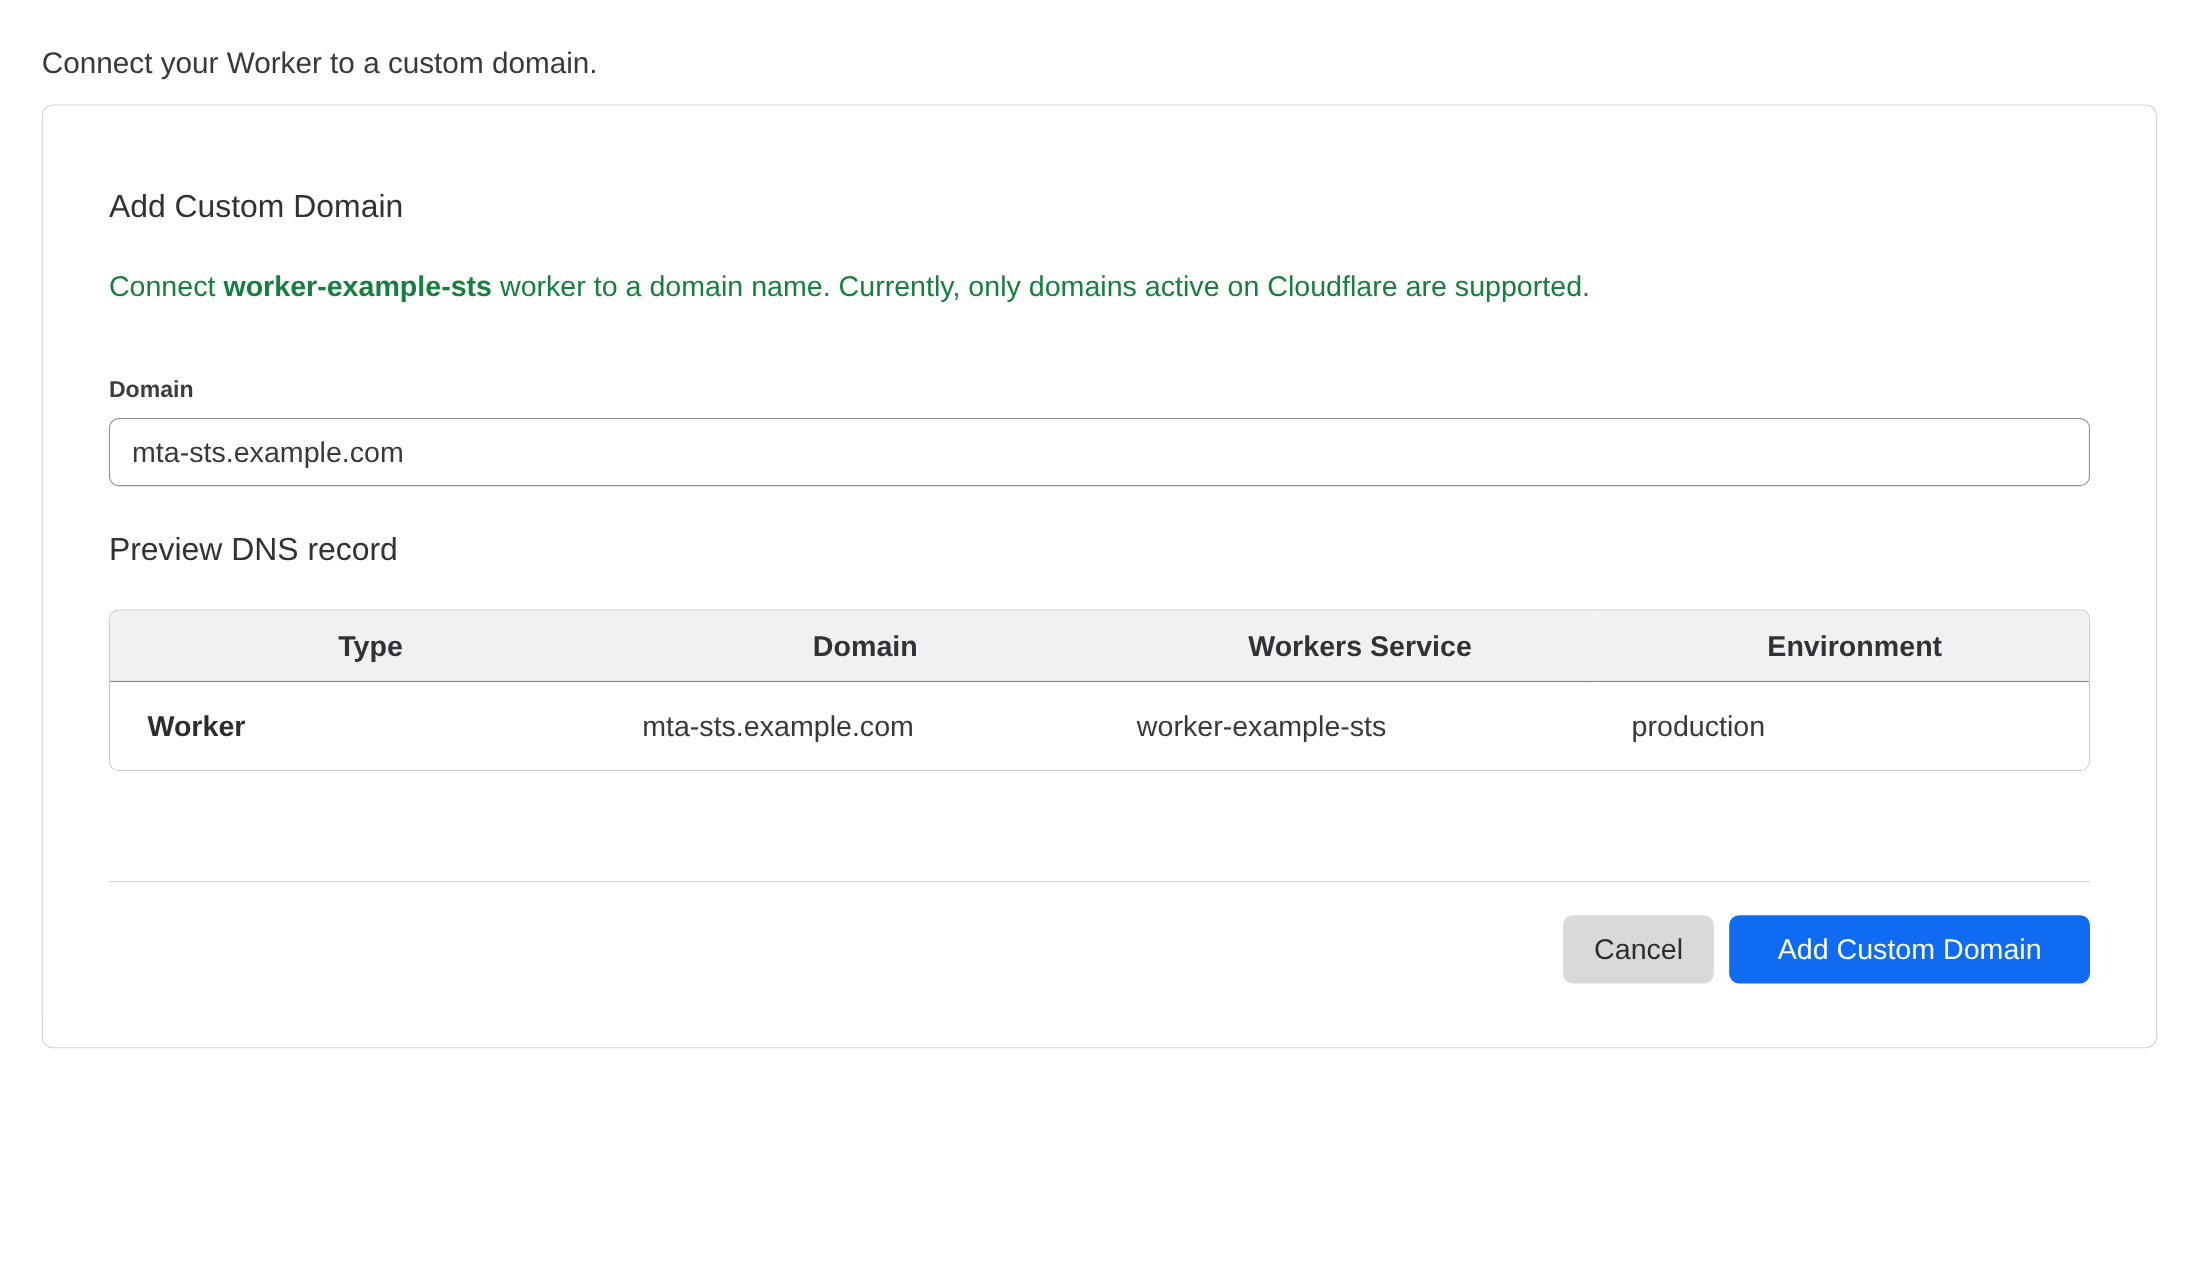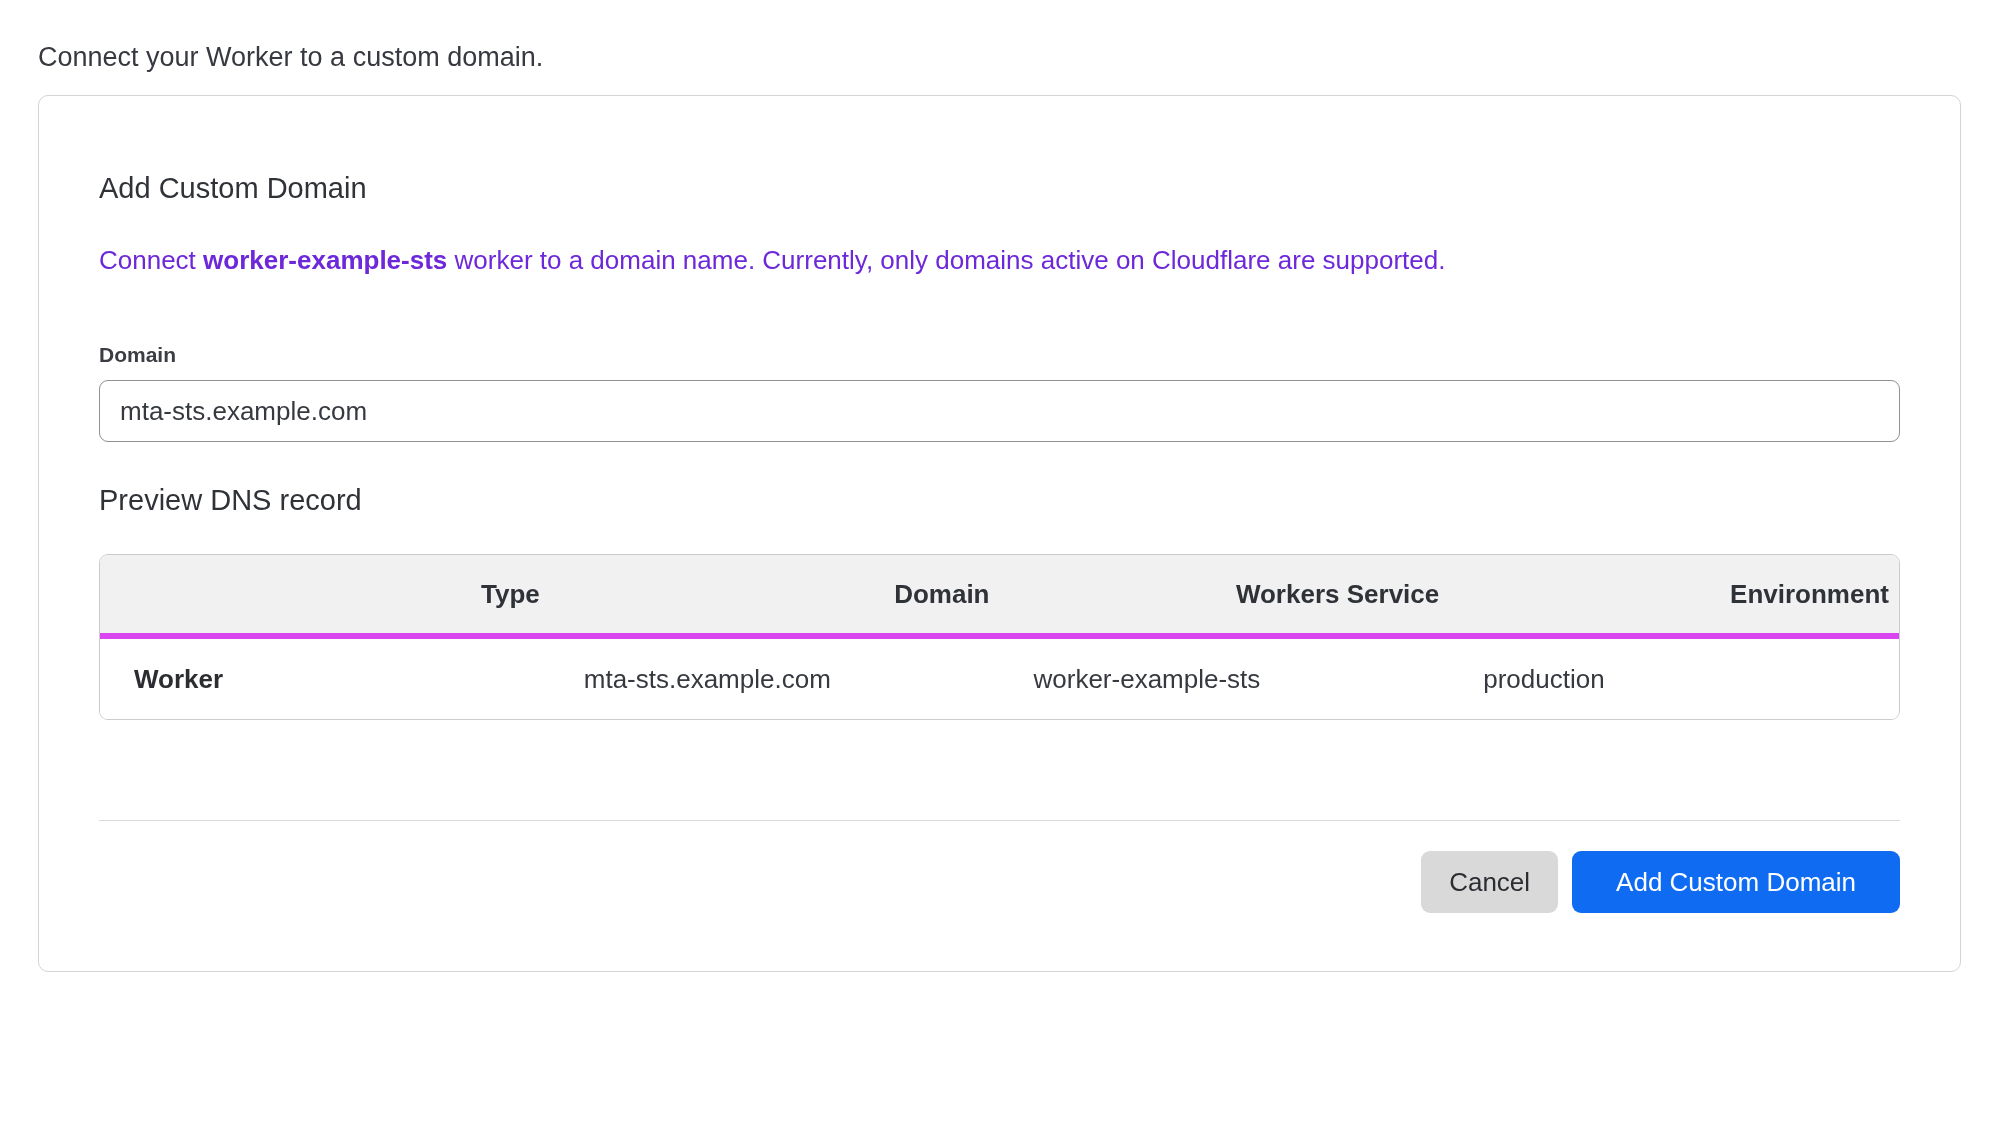--- a/index.html
+++ b/index.html
@@ -82,21 +82,21 @@
     margin: 0;
     font-size: 29px;
     font-weight: 400;
     color: #2f3237;
     line-height: 36px;
   }
   .intro-text {
     margin: 36px 0 0 0;
     font-size: 26px;
     line-height: 36px;
-    color: #6d28d9;
+    color: #15803d;
   }
   .intro-text strong { font-weight: 700; }
 
   .field-label {
     margin-top: 64px;
     font-size: 21px;
     font-weight: 700;
     color: #3b3d42;
     line-height: 26px;
   }
@@ -130,34 +130,34 @@
     width: 100%;
     border-collapse: separate;
     border-spacing: 0;
     table-layout: fixed;
     border: 1px solid #c9cbcd;
     border-radius: 9px;
     overflow: hidden;
   }
   .dns-table th {
     background: #f1f1f2;
-    height: 78px;
-    text-align: right;
+    height: 64px;
+    text-align: center;
     padding: 0 10px 0 34px;
     font-size: 26px;
     font-weight: 600;
     color: #2f3237;
   }
   .dns-table td {
     background: #ffffff;
     height: 80px;
     padding: 0 10px 0 34px;
     font-size: 26px;
     color: #36393f;
-    border-top: 6px solid #d946ef;
+    border-top: 1px solid #d946ef;
   }
   .dns-table td.cell-type { font-weight: 700; color: #2b2d31; }
 
   
   .footer-divider {
     border: none;
     border-top: 1px solid #d9d9db;
     margin: 100px 0 0 0;
   }
   .actions-row {

